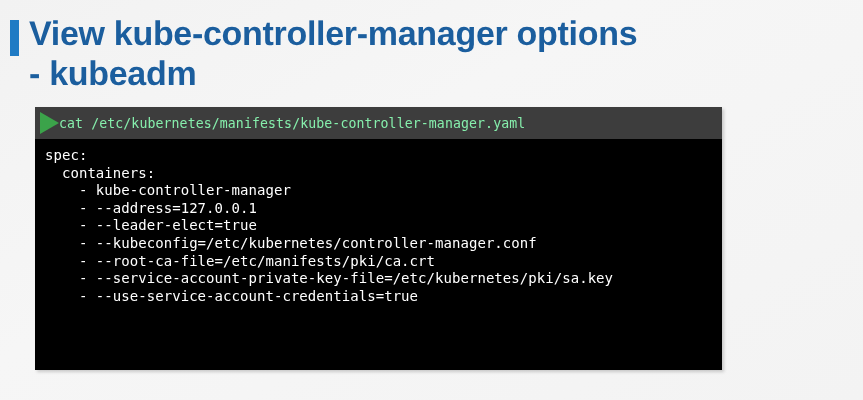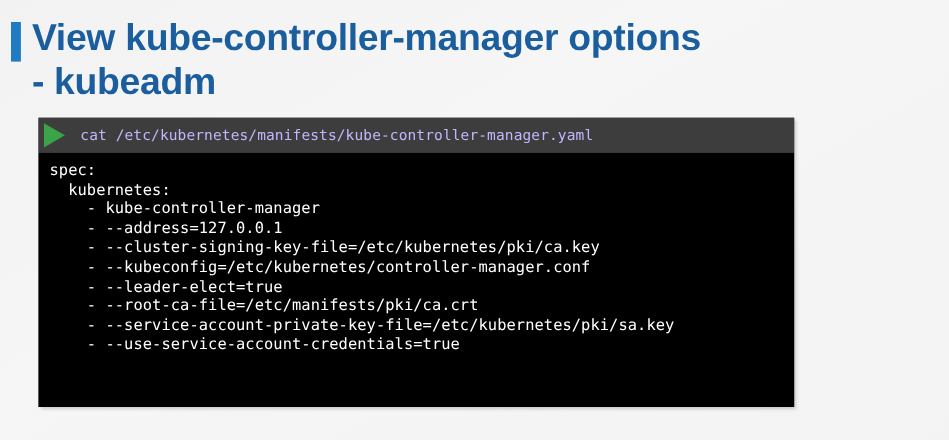--- a/index.html
+++ b/index.html
@@ -73,25 +73,24 @@
   #run-triangle {
     width: 0;
     height: 0;
     border-top: 11px solid transparent;
     border-bottom: 11px solid transparent;
     border-left: 19px solid #3BA34A;
     margin-left: 5px;
     flex: 0 0 auto;
   }
   #terminal-command {
-    color: #c4b5fd;
+    color: #86efac;
     font-family: "DejaVu Sans Mono", "Liberation Mono", monospace;
     font-size: 13.2px;
     letter-spacing: 0.1px;
-    margin-left: 14px;
     white-space: pre;
   }
   #terminal-body {
     padding: 8px 0 8px 10px;
     background: #000000;
     height: 215px;
   }
   .term-line {
     color: #ffffff;
     font-family: "DejaVu Sans Mono", "Liberation Mono", monospace;
@@ -115,26 +114,25 @@
   <div id="terminal">
 
     <div id="terminal-header">
       <div id="run-triangle"></div>
       <div id="terminal-command">cat /etc/kubernetes/manifests/kube-controller-manager.yaml</div>
     </div>
 
     <div id="terminal-body">
 
     <div class="term-line">spec:</div>
-        <div class="term-line">  kubernetes:</div>
+        <div class="term-line">  containers:</div>
         <div class="term-line">    - kube-controller-manager</div>
         <div class="term-line">    - --address=127.0.0.1</div>
-        <div class="term-line">    - --cluster-signing-key-file=/etc/kubernetes/pki/ca.key</div>
+        <div class="term-line">    - --leader-elect=true</div>
         <div class="term-line">    - --kubeconfig=/etc/kubernetes/controller-manager.conf</div>
-        <div class="term-line">    - --leader-elect=true</div>
         <div class="term-line">    - --root-ca-file=/etc/manifests/pki/ca.crt</div>
         <div class="term-line">    - --service-account-private-key-file=/etc/kubernetes/pki/sa.key</div>
         <div class="term-line">    - --use-service-account-credentials=true</div>
       </div>
 
   </div>
 
 </div>
 
 </body></html>

